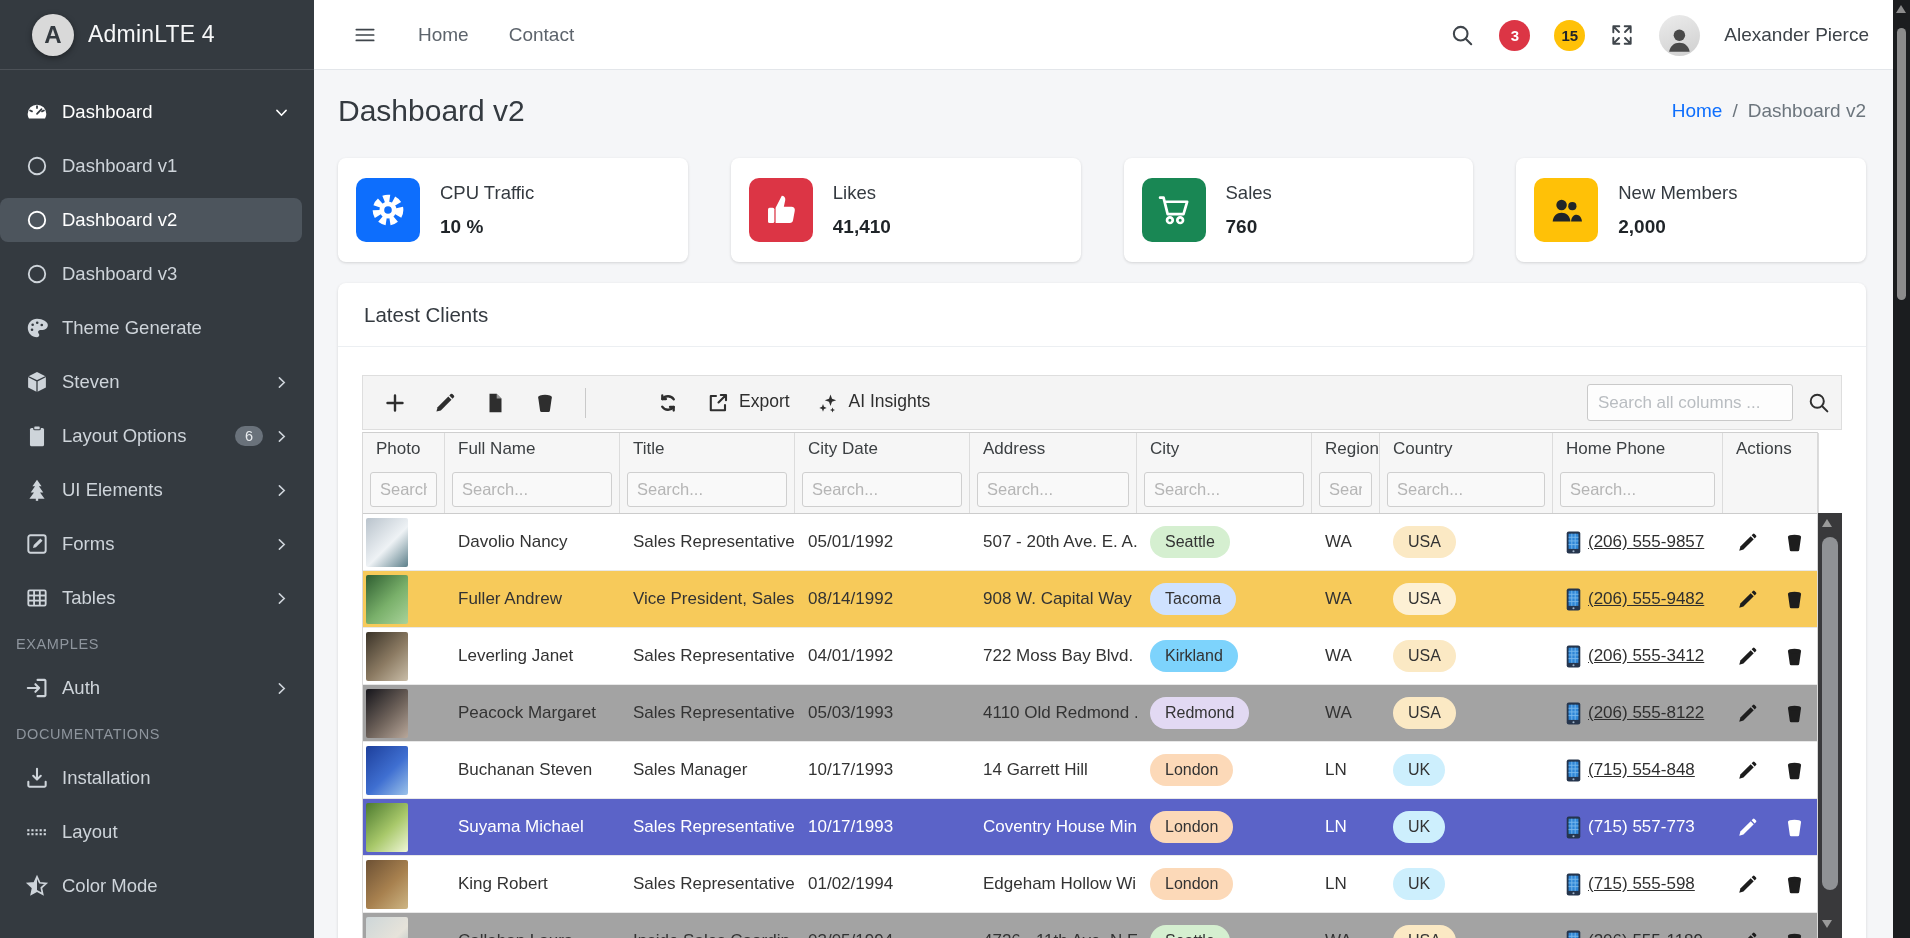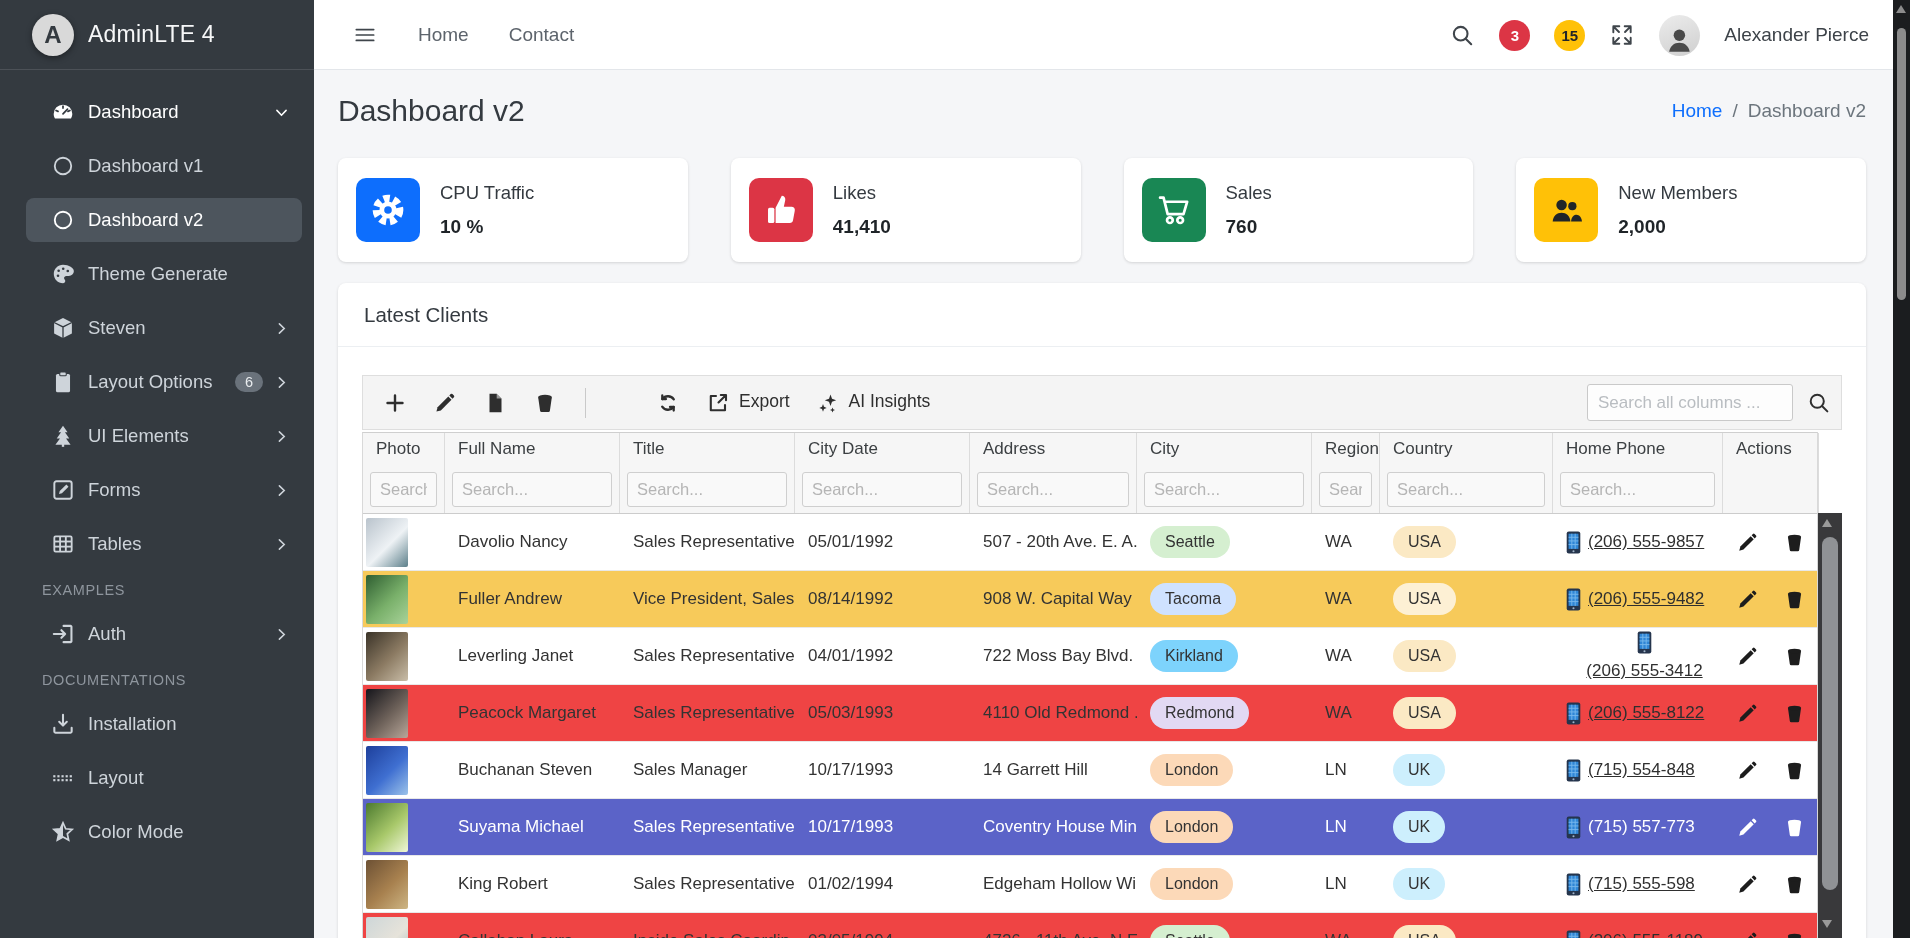--- a/index.html
+++ b/index.html
@@ -4,21 +4,21 @@
 <style>
   html,body{margin:0;padding:0;width:1910px;height:938px;overflow:hidden;
     font-family:"Liberation Sans",sans-serif;background:#f5f6f8;-webkit-font-smoothing:antialiased;}
   *{box-sizing:border-box;}
   
   .sidebar{position:absolute;left:0;top:0;width:314px;height:938px;background:#343a40;color:#ced4da;z-index:5;}
   .brand{height:70px;display:flex;align-items:center;padding-left:32px;border-bottom:1px solid rgba(255,255,255,.12);}
   .brand-logo{width:42px;height:42px;border-radius:50%;background:#d9d9d9;color:#343a40;display:flex;align-items:center;justify-content:center;
     font-weight:bold;font-size:24px;box-shadow:0 2px 6px rgba(0,0,0,.4);}
   .brand-title{color:#f6f7f8;font-size:23px;margin-left:14px;font-weight:500;letter-spacing:.2px;}
-  .sidebar-nav{padding:20px 12px 0 26px;}
+  .sidebar-nav{padding:20px 12px 0 0;}
   .s-item{display:flex;align-items:center;height:44px;margin-bottom:10px;padding:0 12px 0 24px;border-radius:8px;cursor:pointer;position:relative;}
   .s-item .s-icon{width:26px;height:26px;flex:0 0 26px;display:flex;}
   .s-item .s-icon svg{width:100%;height:100%;}
   .s-label{margin-left:12px;font-size:18.5px;white-space:nowrap;}
   .s-item.parent-open .s-label,.s-item.parent-open{color:#ffffff;}
   .s-item.active{background:#4d555d;color:#ffffff;}
   .s-chev{margin-left:auto;width:17px;height:17px;}
   .s-chev svg{width:100%;height:100%;}
   .s-badge{margin-left:auto;background:#6a727b;color:#e9ecef;font-size:14.5px;border-radius:12px;padding:2px 10px;}
   .s-badge + .s-chev{margin-left:10px;}
@@ -71,21 +71,21 @@
   .g-row{display:flex;}
   .g-head{height:32px;background:#f6f6f6;}
   .g-head .g-cell{font-size:17px;color:#3c4043;font-weight:500;line-height:31px;border-right:1px solid #dcdcdc;padding-left:13px;overflow:hidden;white-space:nowrap;cursor:pointer;}
   .g-filter{height:49px;background:#f6f6f6;border-bottom:1px solid #cccccc;}
   .g-filter .g-cell{border-right:1px solid #dcdcdc;padding:7px 7px;}
   .g-filter input{width:100%;height:35px;border:1px solid #cfcfcf;border-radius:3px;background:#f9f9f9;
     font-size:16.5px;padding:0 9px;color:#555;outline:none;font-family:"Liberation Sans",sans-serif;}
   .g-filter input::placeholder{color:#b5b5b5;}
   .g-cell{flex:0 0 auto;}
   .g-body .g-row{height:57px;background:#fff;border-bottom:1px solid #e8e8e8;align-items:center;cursor:pointer;}
-  .g-body .g-row.zebra{background:#ef4444;}
+  .g-body .g-row.zebra{background:#a3a3a3;}
   .g-body .g-row.hl-warning{background:#f7ca5a;}
   .g-body .g-row.hl-selected{background:#5b63c8;color:#fff;}
   .cell-text{font-size:17px;color:#333;padding-left:13px;white-space:nowrap;overflow:hidden;}
   .hl-selected .cell-text{color:#fff;}
   .photo-thumb{width:42px;height:49px;margin-left:3px;border-radius:2px;}
   .pill{display:inline-block;font-size:16px;color:#333;padding:7px 15px;border-radius:16px;margin-left:13px;white-space:nowrap;}
   .phone-cell{display:flex;align-items:center;gap:7px;padding-left:13px;}
   .phone-cell svg{width:15px;height:23px;flex:0 0 15px;}
   .phone-link{font-size:17px;color:#2f2f2f;text-decoration:underline;white-space:nowrap;cursor:pointer;}
   .hl-selected .phone-link{color:#fff;text-decoration:none;}
@@ -138,20 +138,28 @@
         </span>
         <span class="s-label">Dashboard v1</span>
       </div>
       <div class="s-item active">
         <span class="s-icon">
           <svg viewBox="0 0 24 24">
             <circle cx="12" cy="12" r="7.6" fill="none" stroke="currentColor" stroke-width="1.7"></circle>
           </svg>
         </span>
         <span class="s-label">Dashboard v2</span>
+      </div>
+      <div class="s-item">
+        <span class="s-icon">
+          <svg viewBox="0 0 24 24">
+            <circle cx="12" cy="12" r="7.6" fill="none" stroke="currentColor" stroke-width="1.7"></circle>
+          </svg>
+        </span>
+        <span class="s-label">Dashboard v3</span>
       </div>
       <div class="s-item">
         <span class="s-icon">
           <svg viewBox="0 0 24 24">
             <path d="M12 3.5c-4.7 0-8.5 3.8-8.5 8.5s3.8 8.5 8.5 8.5c1.3 0 2.1-1 2.1-2 0-.5-.2-1-.6-1.4-.3-.4-.5-.8-.5-1.3 0-1.1.9-2 2-2h2.4c2.5 0 4.6-2 4.6-4.5C22 6.4 17.5 3.5 12 3.5z" fill="currentColor"></path>
             <g fill="#343a40">
               <circle cx="8" cy="9" r="1.2"></circle>
               <circle cx="12.2" cy="7.2" r="1.2"></circle>
               <circle cx="16.4" cy="9.2" r="1.2"></circle>
               <circle cx="7.4" cy="13.6" r="1.2"></circle>
@@ -549,21 +557,21 @@
             <div class="g-cell" style="width: 82px;">
               <div class="photo-thumb" style="background: linear-gradient(135deg, rgb(58, 51, 40), rgb(140, 123, 99) 55%, rgb(201, 189, 168));"></div>
             </div>
             <div class="g-cell cell-text" style="width: 175px;">Leverling Janet</div>
             <div class="g-cell cell-text" style="width: 175px;">Sales Representative</div>
             <div class="g-cell cell-text" style="width: 175px;">04/01/1992</div>
             <div class="g-cell cell-text" style="width: 167px;">722 Moss Bay Blvd.</div>
             <div class="g-cell" style="width: 175px;"><span class="pill" style="background: #7dd3fc; text-align: right;">Kirkland</span></div>
             <div class="g-cell cell-text" style="width: 68px;">WA</div>
             <div class="g-cell" style="width: 173px;"><span class="pill" style="background: rgb(251, 233, 196);">USA</span></div>
-            <div class="g-cell phone-cell" style="width: 170px; flex-direction: column;">
+            <div class="g-cell phone-cell" style="width: 170px;">
               <span style="width: 15px; height: 23px; display: flex;">
                 <svg viewBox="0 0 14 22">
                   <rect x="0.5" y="0.5" width="13" height="21" rx="2" fill="#25354d"></rect>
                   <rect x="2.3" y="2.6" width="9.4" height="14.5" fill="#2f86d6"></rect>
                   <g stroke="#77b7ec" stroke-width="0.9">
                     <path d="M2.3 6h9.4M2.3 9.5h9.4M2.3 13h9.4M5.4 2.6v14.5M8.6 2.6v14.5"></path>
                   </g>
                   <circle cx="7" cy="19.4" r="1" fill="#9fb3c8"></circle>
                 </svg>
               </span>

